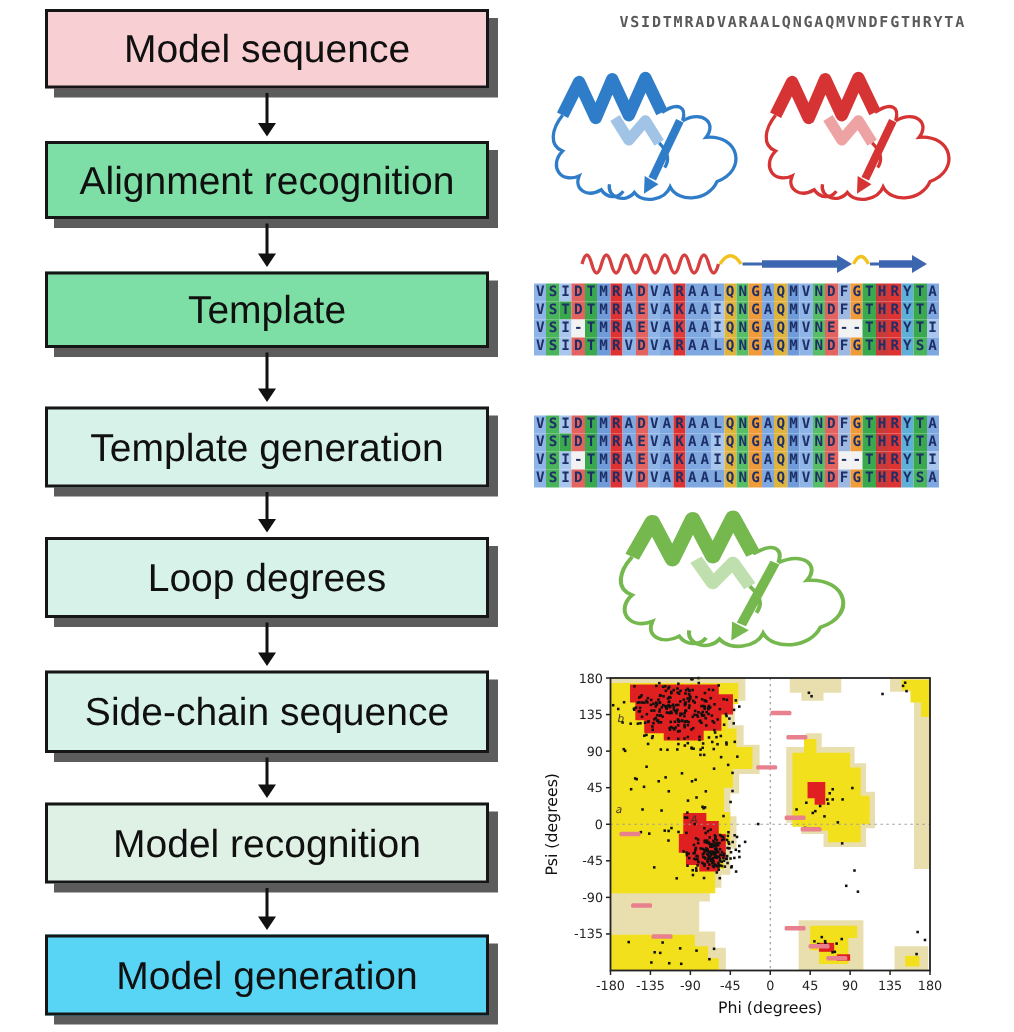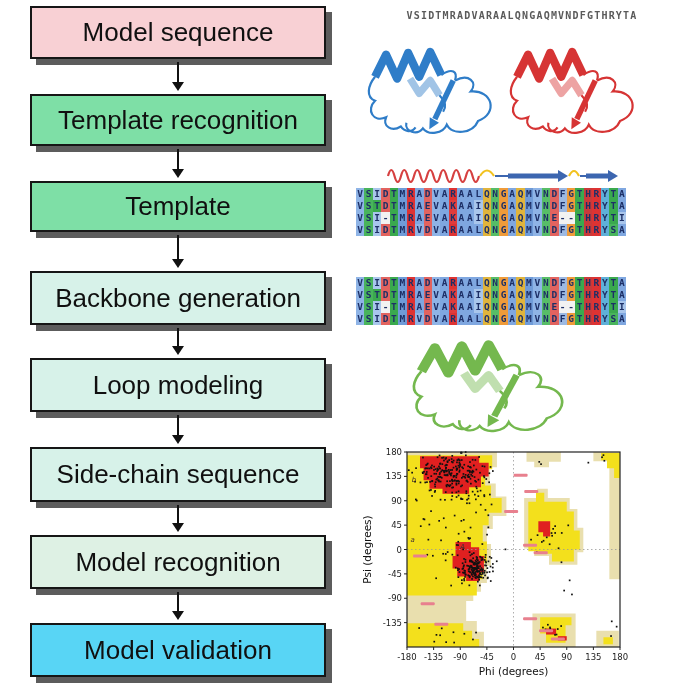--- a/index.html
+++ b/index.html
@@ -29,67 +29,67 @@
 
   <div id="flow-col">
       <div class="flow-box" style="top: 6px; height: 53px; background: rgb(248, 208, 212); border-color: rgb(22, 22, 22); box-shadow: rgb(92, 92, 92) 6px 6px 0px;">
         <span>Model sequence</span>
       </div>
       <div class="flow-arrow" style="left: 172px; width: 12px; top: 62px; height: 29px;">
         <div class="stem" style="height: 21px; background: rgb(17, 17, 17);"></div>
         <div class="head" style="border-top-color: rgb(17, 17, 17);"></div>
       </div>
       <div class="flow-box" style="top: 94px; height: 52px; background: rgb(126, 223, 166); border-color: rgb(22, 22, 22); box-shadow: rgb(92, 92, 92) 6px 6px 0px;">
-        <span>Template recognition</span>
+        <span>Alignment recognition</span>
       </div>
       <div class="flow-arrow" style="left: 172px; width: 12px; top: 149px; height: 29px;">
         <div class="stem" style="height: 21px; background: rgb(17, 17, 17);"></div>
         <div class="head" style="border-top-color: rgb(17, 17, 17);"></div>
       </div>
       <div class="flow-box" style="top: 181px; height: 51px; background: rgb(126, 223, 166); border-color: rgb(22, 22, 22); box-shadow: rgb(92, 92, 92) 6px 6px 0px;">
         <span>Template</span>
       </div>
       <div class="flow-arrow" style="left: 172px; width: 12px; top: 235px; height: 33px;">
         <div class="stem" style="height: 25px; background: rgb(17, 17, 17);"></div>
         <div class="head" style="border-top-color: rgb(17, 17, 17);"></div>
       </div>
       <div class="flow-box" style="top: 271px; height: 54px; background: rgb(215, 242, 233); border-color: rgb(22, 22, 22); box-shadow: rgb(92, 92, 92) 6px 6px 0px;">
-        <span>Backbone generation</span>
+        <span>Template generation</span>
       </div>
       <div class="flow-arrow" style="left: 172px; width: 12px; top: 328px; height: 27px;">
         <div class="stem" style="height: 19px; background: rgb(17, 17, 17);"></div>
         <div class="head" style="border-top-color: rgb(17, 17, 17);"></div>
       </div>
       <div class="flow-box" style="top: 358px; height: 54px; background: rgb(215, 242, 233); border-color: rgb(22, 22, 22); box-shadow: rgb(92, 92, 92) 6px 6px 0px;">
-        <span>Loop modeling</span>
+        <span>Loop degrees</span>
       </div>
       <div class="flow-arrow" style="left: 172px; width: 12px; top: 415px; height: 29px;">
         <div class="stem" style="height: 21px; background: rgb(17, 17, 17);"></div>
         <div class="head" style="border-top-color: rgb(17, 17, 17);"></div>
       </div>
       <div class="flow-box" style="top: 447px; height: 55px; background: rgb(215, 242, 233); border-color: rgb(22, 22, 22); box-shadow: rgb(92, 92, 92) 6px 6px 0px;">
         <span>Side-chain sequence</span>
       </div>
       <div class="flow-arrow" style="left: 172px; width: 12px; top: 505px; height: 27px;">
         <div class="stem" style="height: 19px; background: rgb(17, 17, 17);"></div>
         <div class="head" style="border-top-color: rgb(17, 17, 17);"></div>
       </div>
       <div class="flow-box" style="top: 535px; height: 54px; background: rgb(222, 241, 228); border-color: rgb(22, 22, 22); box-shadow: rgb(92, 92, 92) 6px 6px 0px;">
         <span>Model recognition</span>
       </div>
       <div class="flow-arrow" style="left: 172px; width: 12px; top: 592px; height: 28px;">
         <div class="stem" style="height: 20px; background: rgb(17, 17, 17);"></div>
         <div class="head" style="border-top-color: rgb(17, 17, 17);"></div>
       </div>
       <div class="flow-box" style="top: 623px; height: 54px; background: rgb(88, 213, 245); border-color: rgb(22, 22, 22); box-shadow: rgb(92, 92, 92) 6px 6px 0px;">
-        <span>Model validation</span>
+        <span>Model generation</span>
       </div>
     </div>
 
-  <div id="target-seq" style="color: rgb(90, 90, 90);">VSIDTMRADVARAALQNGAQMVNDFGTHRYTA</div>
+  <div id="target-seq" style="color: rgb(90, 90, 90); text-align: right;">VSIDTMRADVARAALQNGAQMVNDFGTHRYTA</div>
 
   <svg id="ribbons-top" width="290" height="120" style="position:absolute;left:360px;top:38px;">
     <defs>
       <g id="ribbon">
         <path d="M12,40 C4,50 2,62 12,66 C2,76 10,90 24,84 C20,94 30,100 40,94 C44,100 52,101 56,95" fill="none" stroke="currentColor" stroke-width="2.4"></path>
         <path d="M84,38 C96,30 102,34 99,44" fill="none" stroke="currentColor" stroke-width="2.4"></path>
         <path d="M99,44 C114,36 124,46 116,56 C140,54 146,80 124,88 C118,102 96,104 90,92 C86,102 70,104 64,96 C58,104 44,100 46,90" fill="none" stroke="currentColor" stroke-width="2.4"></path>
         <path d="M82,60 C88,66 90,72 86,78" fill="none" stroke="currentColor" stroke-width="2.4"></path>
         <path d="M50,42 L60,58 L72,44 L82,60" fill="none" stroke="currentColor" stroke-width="8" stroke-linejoin="round" opacity="0.45"></path>
         <path d="M12,40 L24,16 L36,42 L48,14 L60,40 L72,13 L84,38" fill="none" stroke="currentColor" stroke-width="9" stroke-linejoin="round"></path>

